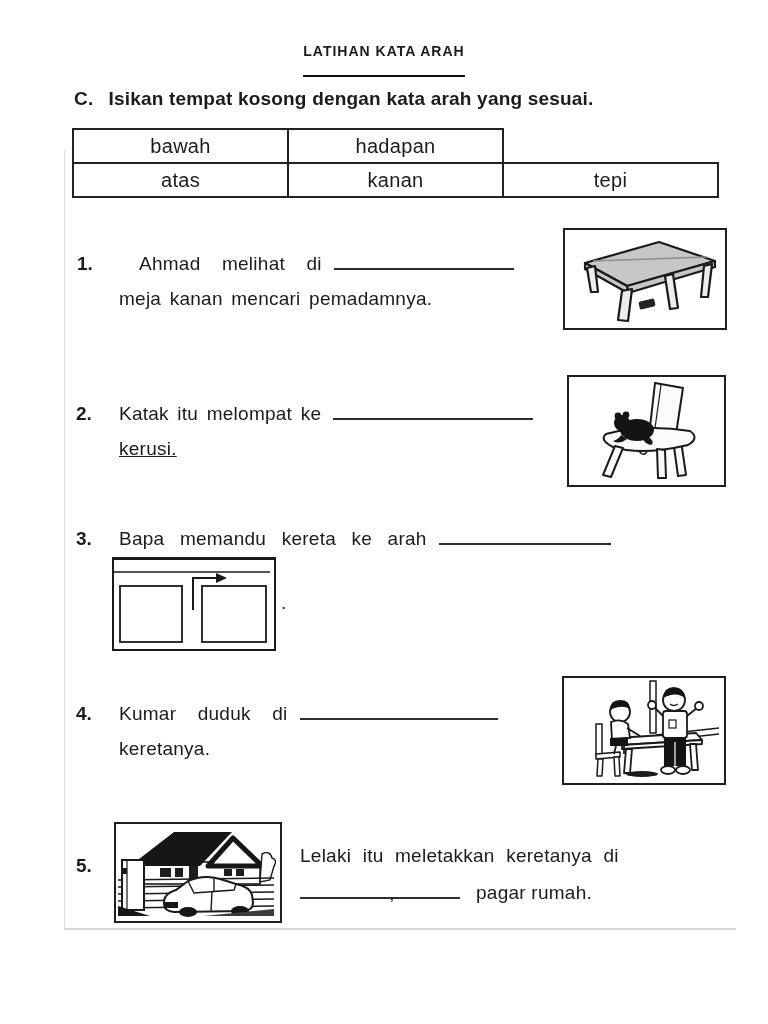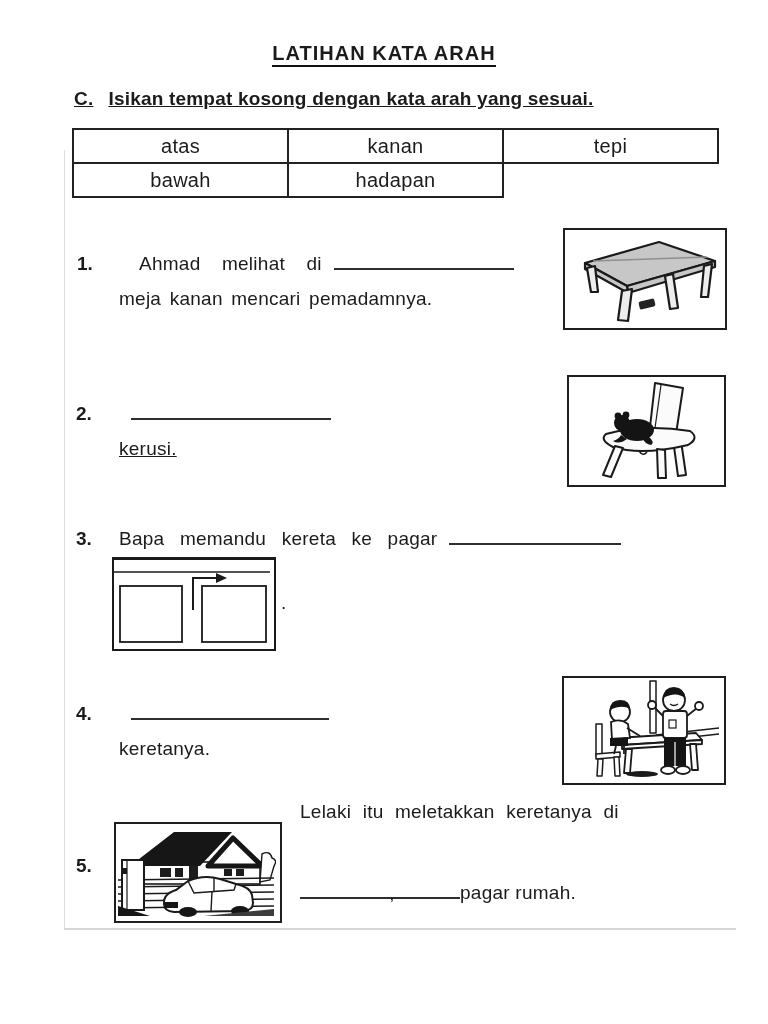--- a/index.html
+++ b/index.html
@@ -5,25 +5,25 @@
   html,body{margin:0;padding:0;}
   body{
     width:768px;height:1024px;position:relative;overflow:hidden;
     background:#ffffff;color:#1b1b1b;
     font-family:"Liberation Sans", sans-serif;
   }
   .abs{position:absolute;}
   
   .title-wrap{top:42px;left:0;width:768px;text-align:center;}
   .title{
-    display:inline-block;font-size:20px;font-weight:700;letter-spacing:1px;
-    border-bottom:2.5px solid #111;padding-bottom:0;
-  }
-  
-  .instruction{top:88px;left:74px;font-size:19px;font-weight:700;letter-spacing:.2px;white-space:nowrap;text-decoration:underline;}
+    display:inline-block;font-size:14px;font-weight:700;letter-spacing:1px;
+    border-bottom:2.5px solid #111;padding-bottom:16px;
+  }
+  
+  .instruction{top:88px;left:74px;font-size:19px;font-weight:700;letter-spacing:.2px;white-space:nowrap;}
   .section-label{margin-right:15px;}
   
   table.word-bank{position:absolute;top:128px;left:72px;border-collapse:collapse;}
   .word-bank td{
     border:2px solid #222;width:213px;height:32px;text-align:center;
     font-size:20px;padding:0;letter-spacing:.3px;
   }
   .word-bank td.empty{border:none;}
   
   .edge-v{left:64px;top:150px;width:1px;height:779px;background:#dedede;}
@@ -34,21 +34,21 @@
   .ws16{word-spacing:16px;}
   .ws10{word-spacing:10px;}
   .ws6{word-spacing:6px;}
   .ws3{word-spacing:3px;}
   .blank{
     display:inline-block;border-bottom:2px solid #2e2e2e;height:15px;
     vertical-align:baseline;position:relative;margin-left:12px;
   }
   .blank-lead{margin-left:0;}
   .blank-mark{position:absolute;left:56%;bottom:-8px;font-size:17px;}
-  .after-blank{}
+  .after-blank{margin-left:16px;}
   .img-box{border:2px solid #1f1f1f;background:#fff;}
   .diagram-box{border:2px solid #1a1a1a;border-top-width:3px;background:#fff;}
   svg{display:block;}
 </style>
 </head>
 <body>
 
 <div>
 
   <div class="abs edge-v"></div>
@@ -58,28 +58,28 @@
     <span class="title">LATIHAN KATA ARAH</span>
   </div>
 
   <div class="abs instruction">
     <span class="section-label">C.</span><span>Isikan tempat kosong dengan kata arah yang sesuai.</span>
   </div>
 
   <table class="word-bank">
     <tbody>
         <tr>
+      <td>bawah</td>
+      <td>hadapan</td>
+      <td class="empty"></td>
+    </tr>
+    <tr>
       <td>atas</td>
       <td>kanan</td>
       <td>tepi</td>
-    </tr>
-    <tr>
-      <td>bawah</td>
-      <td>hadapan</td>
-      <td class="empty"></td>
     </tr>
   </tbody>
     </table>
 
   <div class="abs qnum" style="top:253px;left:77px;">1.</div>
   <div class="abs qtext" style="top:253px;left:119px;margin-left:20px;">
     <span class="ws16">Ahmad melihat di</span><span class="blank" style="width:180px;"></span>
   </div>
   <div class="abs qtext ws3" style="top:288px;left:119px;">meja kanan mencari pemadamnya.</div>
   <div class="abs img-box" style="top:228px;left:563px;width:160px;height:98px;">
@@ -93,21 +93,21 @@
         <polygon points="139,36 147,34 143,67 136,67" fill="#ededed"></polygon>
         <polygon points="100,46 108,44 113,78 105,79" fill="#ededed"></polygon>
       </g>
       <line x1="28" y1="31" x2="142" y2="27" stroke="#8f8f8f" stroke-width="1.4"></line>
       <rect x="74" y="70" width="16" height="8" rx="2" fill="#232323" transform="rotate(-14 82 74)"></rect>
     </svg>
   </div>
 
   <div class="abs qnum" style="top:403px;left:76px;">2.</div>
   <div class="abs qtext" style="top:403px;left:119px;">
-    <span class="blank" style="width:200px;"></span>
+    <span class="ws3">Katak itu melompat ke</span><span class="blank" style="width:200px;"></span>
   </div>
   <div class="abs qtext" style="top:438px;left:119px;text-decoration:underline;">kerusi.</div>
   <div class="abs img-box" style="top:375px;left:567px;width:155px;height:108px;">
     <svg width="151" height="104" viewBox="0 0 151 104">
       <g stroke="#1a1a1a" stroke-width="2" stroke-linejoin="round" fill="#fbfbfb">
         <polygon points="86,6 114,11 107,57 81,50"></polygon>
         <line x1="92" y1="8" x2="86" y2="51" stroke-width="1.2"></line>
         <polygon points="103,55 111,57 117,98 109,99"></polygon>
         <path d="M37,57 Q76,47 121,54 Q131,61 119,68 Q72,79 44,70 Q30,63 37,57 Z"></path>
         <polygon points="46,69 54,71 42,100 34,98"></polygon>
@@ -120,38 +120,38 @@
         <circle cx="49" cy="39" r="3.4"></circle>
         <circle cx="57" cy="38" r="3.4"></circle>
         <path d="M58,62 q-8,6 -14,2 q6,-2 8,-6 Z"></path>
         <path d="M80,60 q6,5 2,8 q-6,-1 -8,-6 Z"></path>
       </g>
     </svg>
   </div>
 
   <div class="abs qnum" style="top:528px;left:76px;">3.</div>
   <div class="abs qtext" style="top:528px;left:119px;">
-    <span class="ws10">Bapa memandu kereta ke pagar</span><span class="blank" style="width:172px;"></span>
+    <span class="ws10">Bapa memandu kereta ke arah</span><span class="blank" style="width:172px;"></span>
   </div>
   <div class="abs diagram-box" style="top:557px;left:112px;width:160px;height:89px;">
     <svg width="156" height="84" viewBox="0 0 156 84">
       <g fill="none" stroke="#1a1a1a">
         <line x1="0" y1="12" x2="156" y2="12" stroke-width="1.6"></line>
         <rect x="6" y="26" width="62" height="56" stroke-width="1.8"></rect>
         <rect x="88" y="26" width="64" height="56" stroke-width="1.8"></rect>
         <path d="M79,50 L79,18 L102,18" stroke-width="2"></path>
       </g>
       <polygon points="102,13 113,18 102,23" fill="#1a1a1a"></polygon>
     </svg>
   </div>
   <div class="abs qtext" style="top:592px;left:281px;">.</div>
 
   <div class="abs qnum" style="top:703px;left:76px;">4.</div>
   <div class="abs qtext" style="top:703px;left:119px;">
-    <span class="blank" style="width:198px;"></span>
+    <span class="ws16">Kumar duduk di</span><span class="blank" style="width:198px;"></span>
   </div>
   <div class="abs qtext" style="top:738px;left:119px;">keretanya.</div>
   <div class="abs img-box" style="top:676px;left:562px;width:160px;height:105px;">
     <svg width="156" height="101" viewBox="0 0 156 101">
       <g stroke="#1a1a1a" fill="#ffffff" stroke-width="1.8" stroke-linejoin="round">
         <polygon points="86,3 92,3 92,55 86,55" stroke-width="1.5"></polygon>
         <path d="M92,57 L155,50 M92,63 L155,56" fill="none" stroke-width="1.5"></path>
         <polygon points="52,60 132,55 138,62 58,67"></polygon>
         <polygon points="58,67 138,62 138,66 58,71"></polygon>
         <polygon points="62,71 68,71 66,95 60,95"></polygon>
@@ -217,18 +217,18 @@
         <line x1="98" y1="53" x2="98" y2="68" stroke="#1a1a1a" stroke-width="1.4"></line>
         <line x1="96" y1="68" x2="95" y2="87" stroke="#1a1a1a" stroke-width="1.4"></line>
         <rect x="49" y="78" width="13" height="6" fill="#161616"></rect>
         <ellipse cx="72" cy="88" rx="9" ry="5" fill="#161616"></ellipse>
         <ellipse cx="124" cy="87" rx="9" ry="5" fill="#161616"></ellipse>
       </g>
       <polygon points="2,92 2,82 34,92" fill="#161616"></polygon>
       <polygon points="88,92 158,85 158,92" fill="#3c3c3c"></polygon>
     </svg>
   </div>
-  <div class="abs qtext ws6" style="top:801px;left:300px;">Lelaki itu meletakkan keretanya di</div>
+  <div class="abs qtext ws6" style="top:845px;left:300px;">Lelaki itu meletakkan keretanya di</div>
   <div class="abs qtext" style="top:882px;left:300px;">
     <span class="blank blank-lead" style="width:160px;"><span class="blank-mark">,</span></span><span class="after-blank">pagar rumah.</span>
   </div>
 
 </div>
 
 </body></html>

